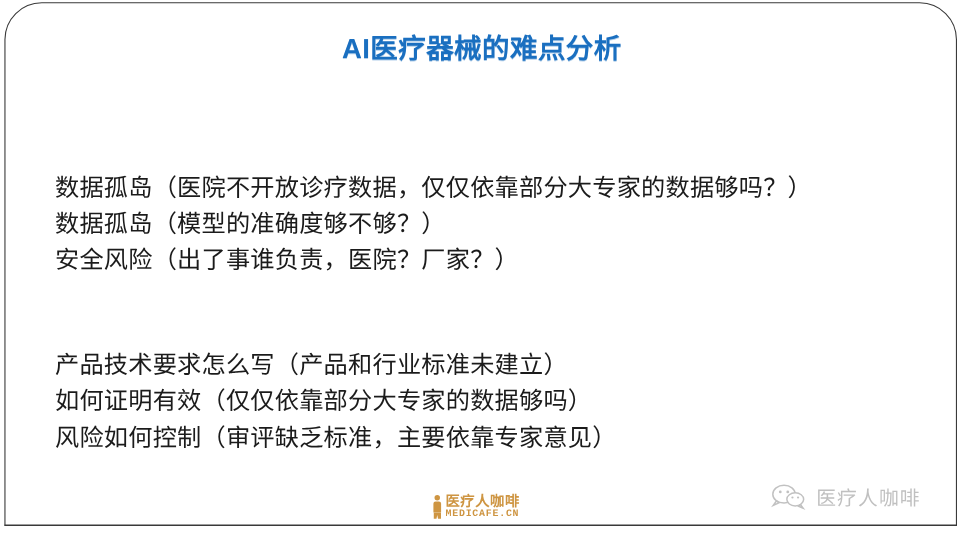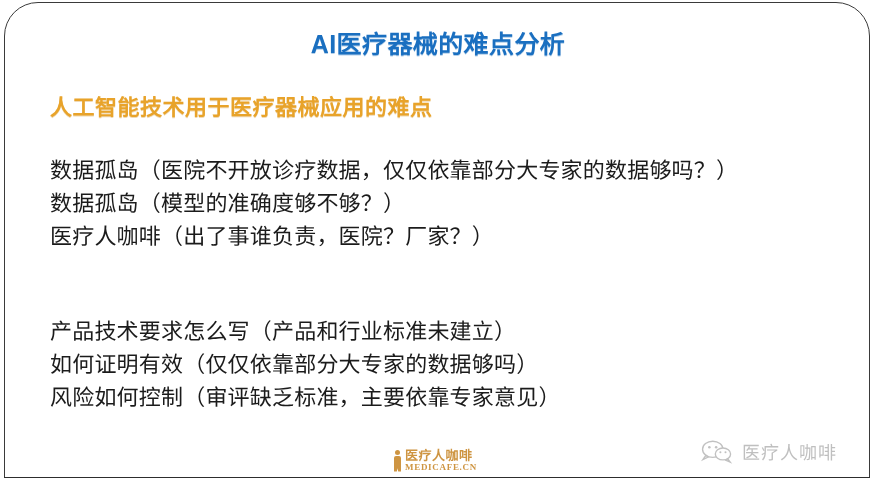--- a/index.html
+++ b/index.html
@@ -148,21 +148,21 @@
   }
   .wm-cn {
     font-size: 13px;
     font-weight: bold;
     color: #c98a2e;
     letter-spacing: 0.5px;
   }
   .wm-en {
     font-size: 9px;
     font-weight: bold;
-    font-family: Liberation Serif, serif;
+    font-family: Liberation Mono, monospace;
     color: #c98a2e;
     letter-spacing: 0.7px;
     margin-top: 1px;
   }
 
   
   .corner-watermark {
     position: absolute;
     left: 700px;
     top: 438px;
@@ -188,26 +188,25 @@
 
 <div id="slide-root">
 
   <div class="slide-frame"></div>
   <div class="slide-bottom-rule"></div>
 
   <div class="slide-content">
 
     <div class="slide-title">AI医疗器械的难点分析</div>
 
-    <div class="section-heading h1">人工智能技术用于医疗器械应用的难点</div>
 
     <div class="blk1">
       <div class="body-line">数据孤岛（医院不开放诊疗数据，仅仅依靠部分大专家的数据够吗？）</div>
       <div class="body-line">数据孤岛（模型的准确度够不够？）</div>
-      <div class="body-line">医疗人咖啡（出了事谁负责，医院？厂家？）</div>
+      <div class="body-line">安全风险（出了事谁负责，医院？厂家？）</div>
     </div>
 
 
     <div class="blk2">
       <div class="body-line">产品技术要求怎么写（产品和行业标准未建立）</div>
       <div class="body-line">如何证明有效（仅仅依靠部分大专家的数据够吗）</div>
       <div class="body-line">风险如何控制（审评缺乏标准，主要依靠专家意见）</div>
     </div>
 
     <div class="center-watermark">

